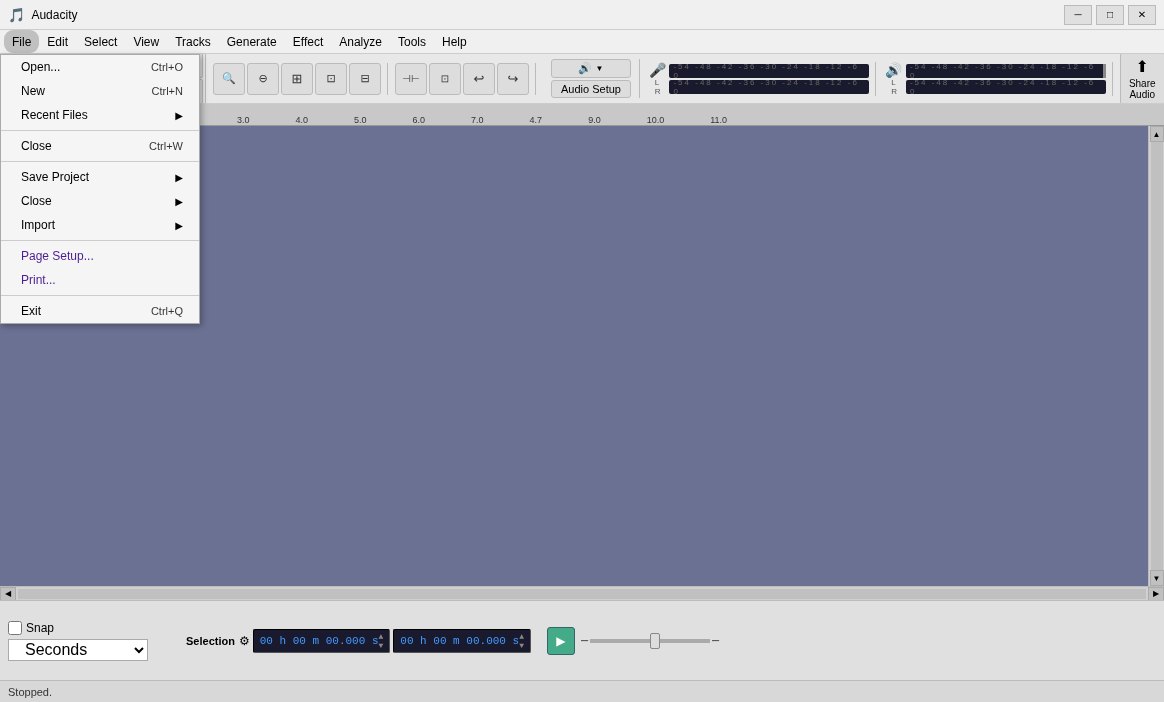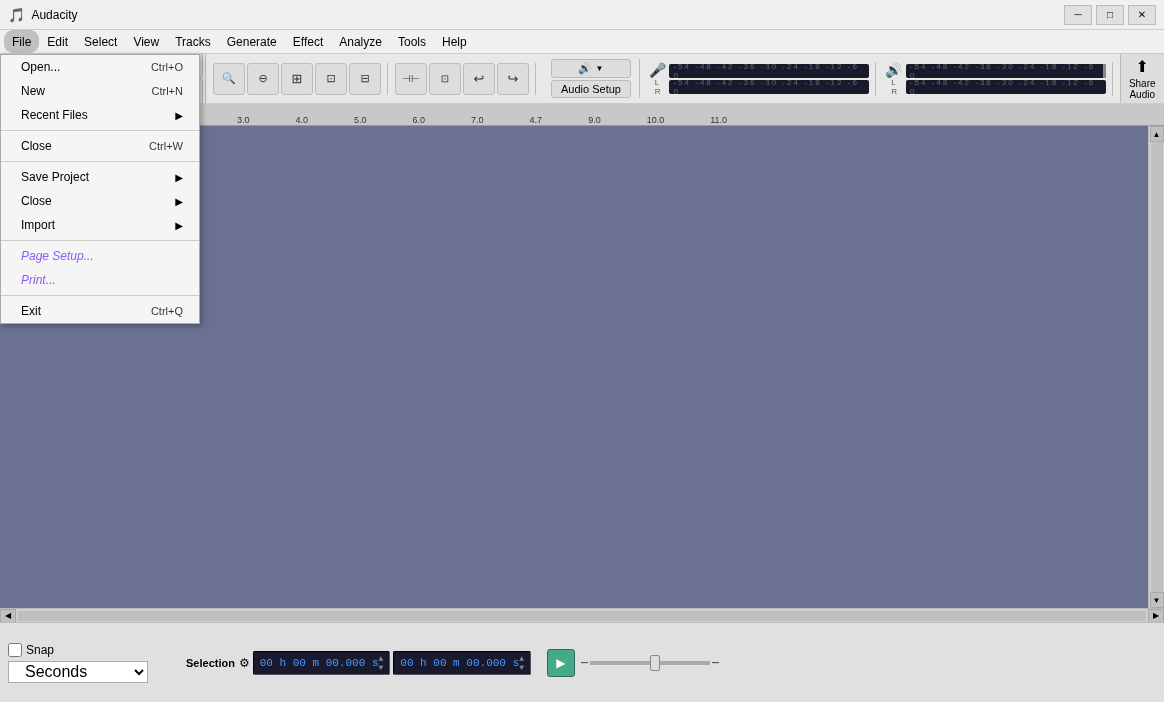--- a/index.html
+++ b/index.html
@@ -79,21 +79,21 @@
     .dropdown-item {
       display: flex;
       align-items: center;
       justify-content: space-between;
       padding: 5px 16px 5px 20px;
       cursor: pointer;
       font-size: 12px;
       color: #000;
       white-space: nowrap;
     }
-    .dropdown-item.disabled { color: #8b5cf6; cursor: default; font-style: italic; }
+    .dropdown-item.disabled { color: #4c1d95; cursor: default; }
     .dropdown-separator {
       height: 1px;
       background: #ccc;
       margin: 3px 0;
     }
     .dropdown-shortcut { font-size: 11px; color: inherit; opacity: 0.8; }
     .dropdown-arrow { font-size: 10px; }
     .toolbar-group {
       display: flex;
       align-items: center;
@@ -633,14 +633,17 @@
       <div class="play-slider-area">
         <span style="font-size:10px;">─</span>
         <div class="play-slider" style="width:120px;">
           <div class="play-slider-thumb"></div>
         </div>
         <span style="font-size:10px;">─</span>
       </div>
     </div>
   </div>
 
+  <div id="status-bar">
+    <span>Stopped.</span>
+  </div>
 
 </div>
 
 </body></html>

